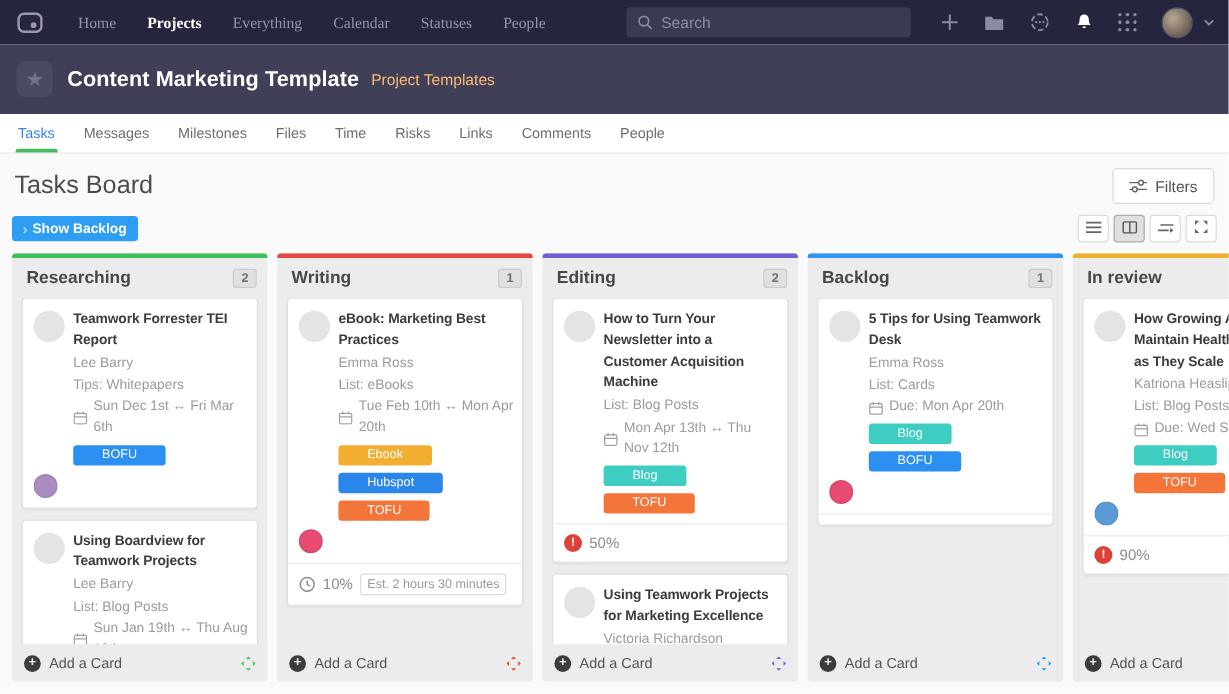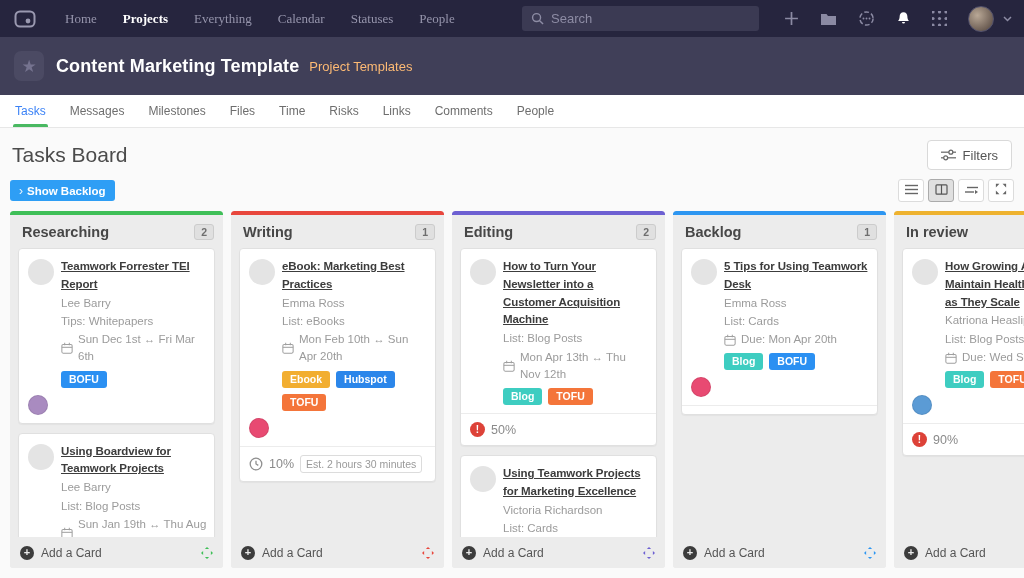--- a/index.html
+++ b/index.html
@@ -55,24 +55,24 @@
   .col-count { background:#e0e0e0; border:1px solid #cccccc; border-radius:3px; font-size:10.5px; font-weight:bold; color:#6e6e6e; padding:1px 6px; }
   .col-body { flex:1 1 auto; overflow:hidden; padding:0 8px; display:flex; flex-direction:column; gap:9px; }
   .col-foot { flex:0 0 auto; height:31px; display:flex; align-items:center; justify-content:space-between; padding:0 10px; background:#ececec; cursor:pointer; }
   .addcard { display:flex; align-items:center; gap:7px; font-size:12px; color:#555; }
   .plus-circle { width:14px; height:14px; border-radius:50%; background:#3c3c3c; color:#ececec; font-size:11px; line-height:13px; text-align:center; font-weight:bold; display:inline-block; }
 
   .card { background:#fff; border:1px solid #e0e0e0; border-radius:4px; padding:9px 7px 8px 9px; box-shadow:0 1px 1px rgba(0,0,0,.04); flex:0 0 auto; cursor:pointer; }
   .card-top { display:flex; gap:7px; }
   .ph-avatar { width:26px; height:26px; border-radius:50%; background:#e4e4e4; flex:0 0 auto; margin-top:1px; }
   .card-body { flex:1 1 auto; min-width:0; }
-  .card-title { font-size:11.5px; font-weight:bold; color:#3c3c3c; line-height:1.55; letter-spacing:-.1px;text-decoration:underline; }
+  .card-title { font-size:11.5px; font-weight:bold; color:#3c3c3c; line-height:1.55; letter-spacing:-.1px; }
   .card-sub { font-size:11.5px; color:#9b9b9b; line-height:1.5; margin-top:1px; display:flex; align-items:center; gap:5px; }
   .tags { display:flex; gap:6px; margin-top:5px; flex-wrap:wrap; }
-  .tag { color:#fff; font-size:10.5px; font-weight:bold; border-radius:3px; padding:2px 8px 3px; }
+  .tag { color:#fff; font-size:10.5px; font-weight:normal; border-radius:3px; padding:2px 24px 3px; }
   .mini-avatar { width:20px; height:20px; border-radius:50%; margin-top:7px; border:1px solid rgba(0,0,0,.08); }
   .card-divider { border-top:1px solid #ececec; margin:8px -7px 0 -9px; }
   .card-progress { display:flex; align-items:center; gap:6px; padding-top:8px; font-size:12.5px; color:#8a8a8a; }
   .icon-alert { width:15px; height:15px; border-radius:50%; background:#dd4238; color:#fff; font-size:10px; font-weight:bold; display:inline-flex; align-items:center; justify-content:center; }
   .est-pill { border:1px solid #dcdcdc; border-radius:3px; background:#fff; color:#9a9a9a; font-size:10.5px; padding:2px 5px; white-space:nowrap; }
 </style>
 </head>
 <body>
 
 <div class="page">
@@ -315,21 +315,21 @@
                   <div class="card-sub">List: eBooks</div>
                   <div class="card-sub">
                     <span style="display: inline-flex;">
                       <svg width="12" height="12" viewBox="0 0 14 14">
                         <rect x="1" y="2.8" width="12" height="10.2" rx="1.5" fill="none" stroke="#a0a0a0" stroke-width="1.2"></rect>
                         <line x1="1" y1="6.2" x2="13" y2="6.2" stroke="#a0a0a0" stroke-width="1.2"></line>
                         <line x1="4.3" y1="1" x2="4.3" y2="3.8" stroke="#a0a0a0" stroke-width="1.2"></line>
                         <line x1="9.7" y1="1" x2="9.7" y2="3.8" stroke="#a0a0a0" stroke-width="1.2"></line>
                       </svg>
                     </span>
-                    <span>Mon Feb 10th ↔ Sun Apr 20th</span>
+                    <span>Tue Feb 10th ↔ Mon Apr 20th</span>
                   </div>
                   <div class="tags">
                     <span class="tag" style="background: rgb(242, 174, 48);">Ebook</span>
                     <span class="tag" style="background: rgb(43, 134, 234);">Hubspot</span>
                     <span class="tag" style="background: rgb(244, 117, 58);">TOFU</span>
                   </div>
                 </div>
               </div>
               <div class="mini-avatar" style="background: rgb(232, 74, 114);"></div>
               <div class="card-divider"></div>

